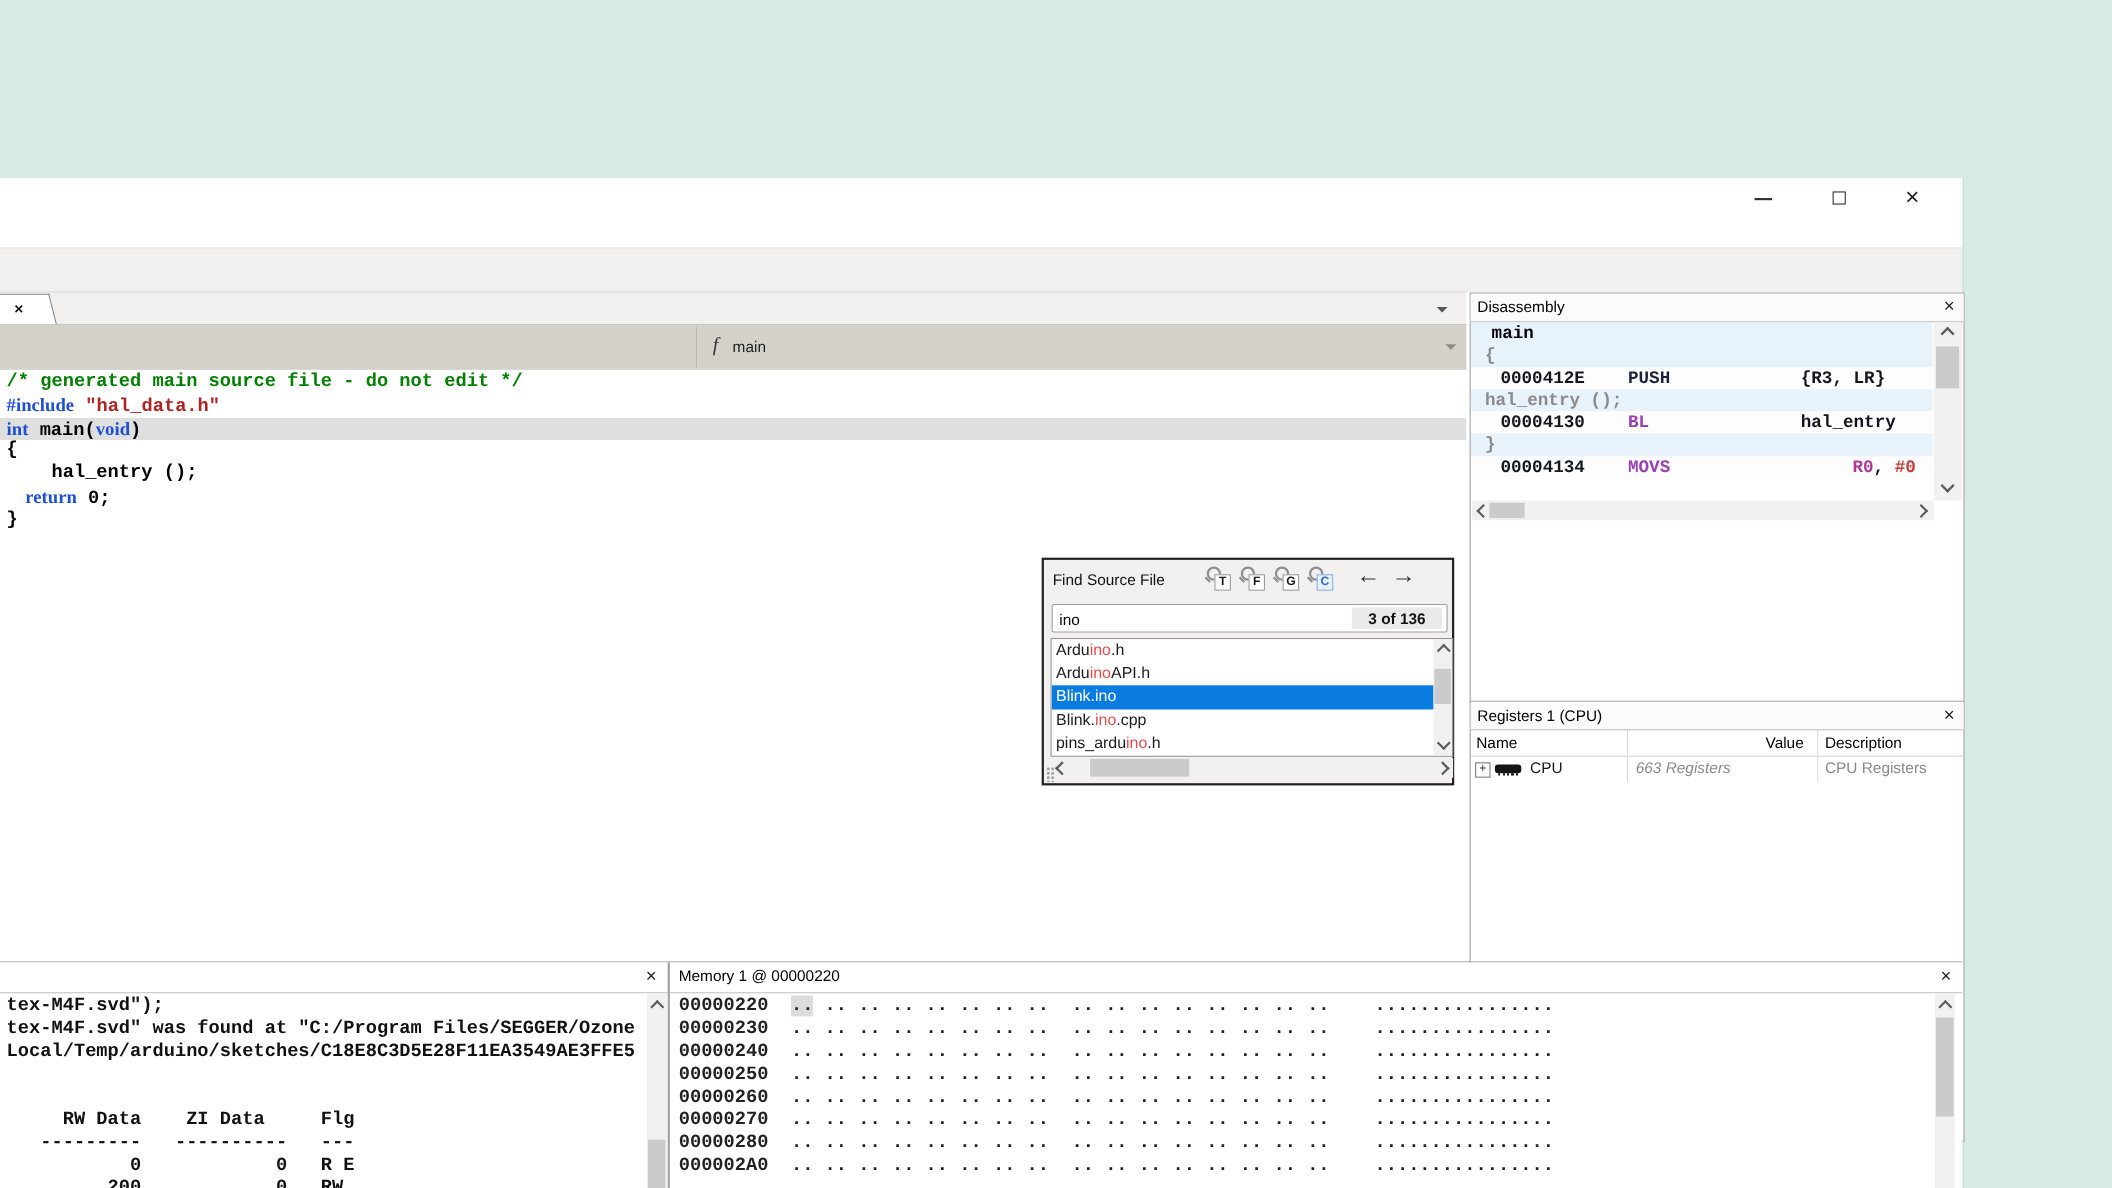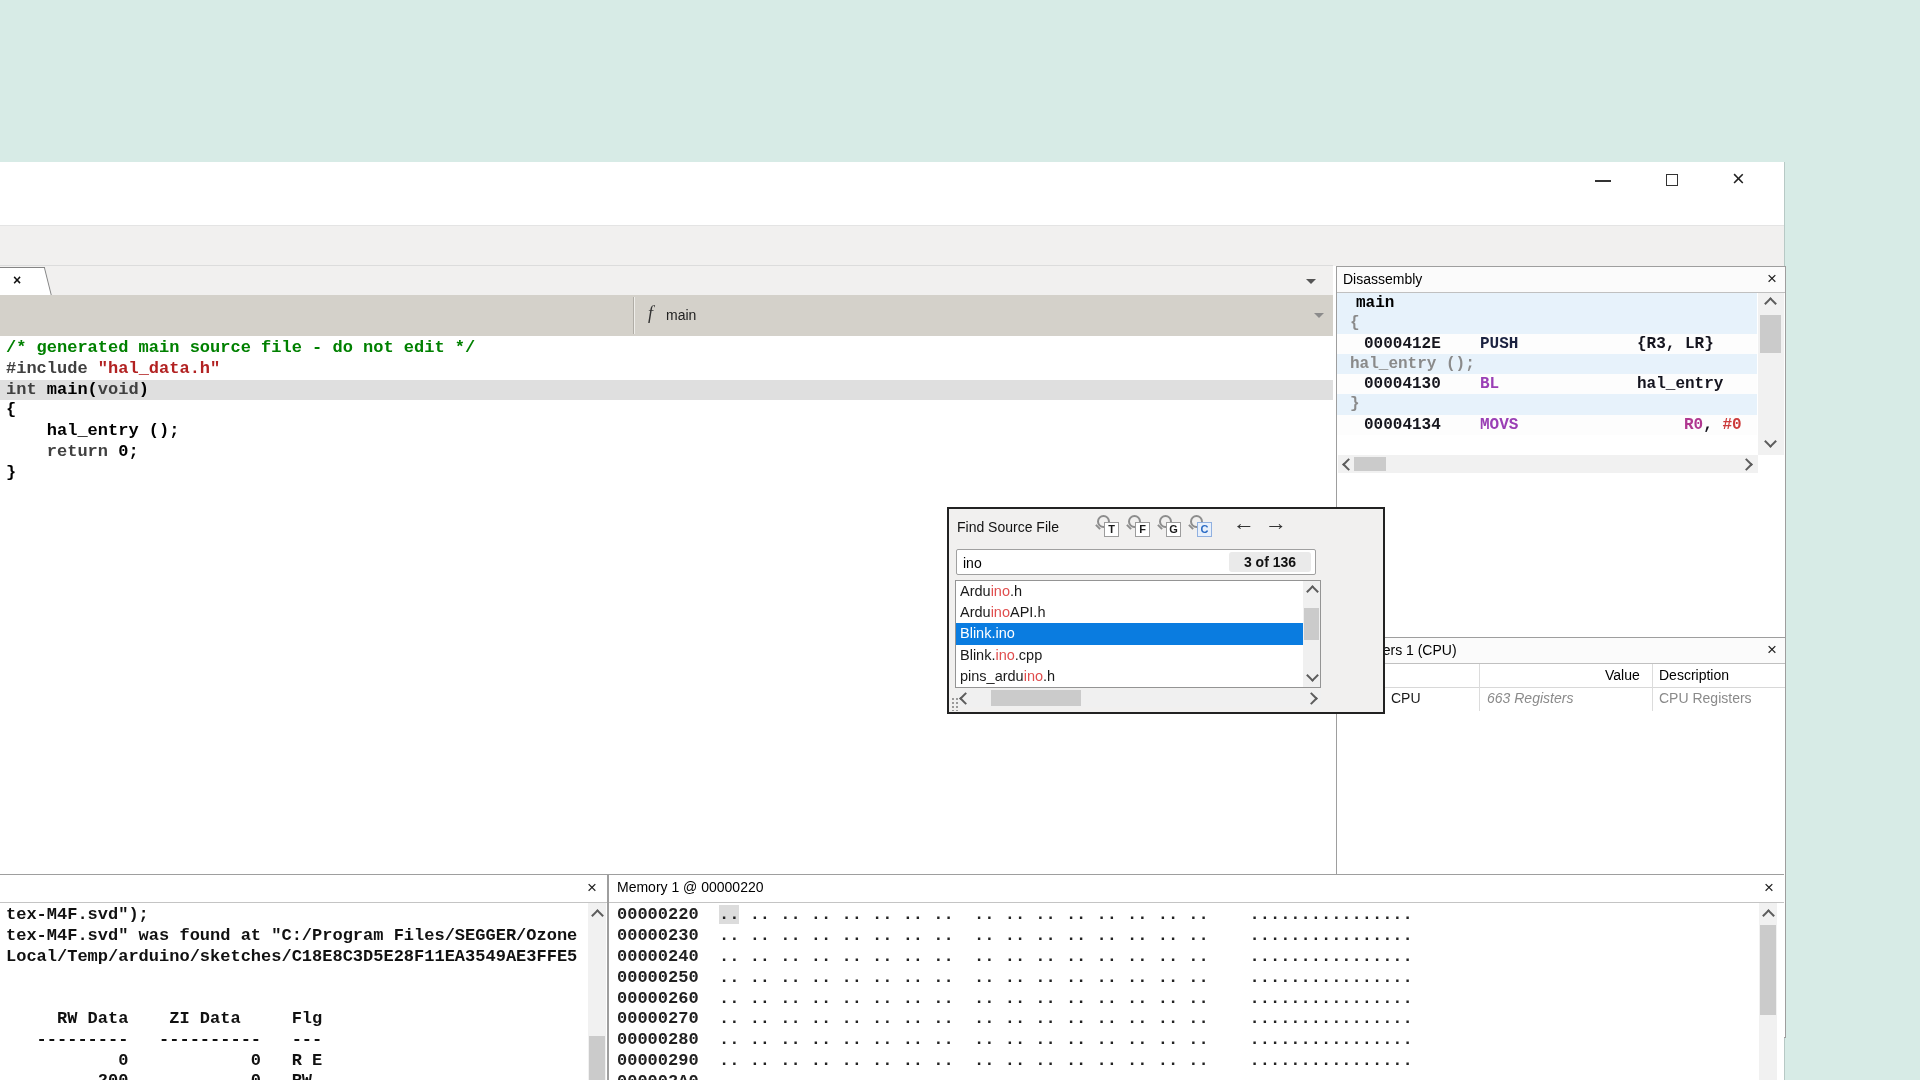--- a/index.html
+++ b/index.html
@@ -26,21 +26,21 @@
   #scope-dd .dd-arrow{position:absolute;left:614px;top:18px;border-top-color:#8b8b8b;}
   #bar-sep{position:absolute;left:633px;top:2px;width:1px;height:37px;background:#b0ada6;border-right:1px solid #efeeea;}
   #fn-dd{position:absolute;left:636px;top:0;width:696px;height:100%;}
   #fn-dd .fi{position:absolute;left:12px;top:8px;font-family:"Liberation Serif",serif;font-style:italic;font-size:18px;color:#333;}
   #fn-dd .fn{position:absolute;left:30px;top:12px;font-size:14px;color:#222;}
   #fn-dd .dd-arrow{position:absolute;left:678px;top:18px;border-top-color:#8b8b8b;}
   #code-area{left:0;top:174px;width:1333px;height:701px;background:#fff;}
   .code-line{position:relative;height:20.8px;line-height:20.8px;padding-left:6px;font-family:"Liberation Mono",monospace;font-size:17px;font-weight:bold;white-space:pre;color:#000;}
   .code-line.hl{background:#dfdfdf;}
   .tok-comment{color:#008000;}
-  .tok-kw{color:#404040;}
+  .tok-kw{color:#1d4ed8;font-family:Liberation Serif, serif;}
   .tok-str{color:#b22222;}
   .tok-plain{color:#000;}
   
   .panel{background:#fff;border:1px solid #9e9e9e;}
   .panel-title{position:absolute;left:0;top:0;width:100%;height:25px;background:#fbfbfb;border-bottom:1px solid #c0c0c0;}
   .panel-title .t{position:absolute;left:6px;top:4px;font-size:14px;color:#000;}
   .panel-close{position:absolute;right:4px;top:1px;width:18px;height:20px;font-size:17px;color:#222;text-align:center;cursor:pointer;line-height:22px;}
   #disasm{left:1336px;top:104px;width:448px;height:371px;}
   #disasm-rows{position:absolute;left:0;top:26px;width:420px;height:160px;overflow:hidden;}
   .dz-row{position:relative;height:20.3px;line-height:20.3px;font-family:"Liberation Mono",monospace;font-size:16px;font-weight:bold;white-space:pre;}
@@ -83,21 +83,21 @@
   #console-vsb{position:absolute;left:588px;top:28px;width:18px;height:177px;}
   #mem-sep{left:607px;top:713px;width:2px;height:367px;background:#9e9e9e;}
   #memory{left:609px;top:713px;width:1175px;height:367px;background:#fff;}
   #memory-head{position:absolute;left:0;top:0;width:100%;height:27px;border-bottom:1px solid #c4c4c4;}
   #memory-head .t{position:absolute;left:8px;top:4px;font-size:14px;color:#000;}
   #memory-rows{position:absolute;left:8px;top:30px;}
   .mem-row{height:20.9px;line-height:20.9px;font-family:"Liberation Mono",monospace;font-size:17px;font-weight:bold;color:#222;white-space:pre;}
   .hl-byte{background:#dcdcdc;}
   #memory-vsb{position:absolute;left:1150px;top:28px;width:18px;height:339px;}
   
-  #find-dialog{left:947px;top:345px;width:438px;height:207px;background:#f1f0ef;border:2px solid #222;z-index:60;box-sizing:border-box;}
+  #find-dialog{left:947px;top:345px;width:375px;height:207px;background:#f1f0ef;border:2px solid #222;z-index:60;box-sizing:border-box;}
   #find-title{position:absolute;left:8px;top:10px;font-size:14px;color:#111;}
   #find-filters{position:absolute;left:146px;top:4px;height:30px;}
   .filter-btn{position:relative;display:inline-block;width:25px;height:27px;margin-right:6px;cursor:pointer;vertical-align:top;}
   .mag{position:absolute;left:2px;top:2px;width:9px;height:9px;border:2px solid #8d8d8d;border-radius:50%;}
   .mag::after{content:"";position:absolute;left:-4px;top:9px;width:6px;height:2px;background:#8d8d8d;transform:rotate(45deg);}
   .filter-letter{position:absolute;left:9px;top:9px;width:13px;height:13px;background:#fff;border:1px solid #9c9c9c;font-size:11px;font-weight:bold;text-align:center;line-height:13px;color:#1a1a1a;}
   .filter-btn.active .filter-letter{color:#2b6bc4;border-color:#90b0e0;background:#e8f0fb;}
   .nav-arrow{position:absolute;top:1px;font-size:22px;font-weight:bold;color:#333;cursor:pointer;}
   #find-input-wrap{position:absolute;left:7px;top:40px;width:360px;height:26px;background:#fff;border:1px solid #a0a0a0;border-radius:2px;box-sizing:border-box;}
   #find-input{position:absolute;left:4px;top:1px;width:260px;height:21px;border:none;outline:none;font-size:14px;font-family:"Liberation Sans",sans-serif;color:#000;background:transparent;}
@@ -242,21 +242,20 @@
         <span class="panel-close" style="right:6px;top:2px;">×</span>
       </div>
       <div id="memory-rows">
           <div class="mem-row"><span>00000220  </span><span class="hl-byte">..</span><span> .. .. .. .. .. .. ..  .. .. .. .. .. .. .. ..    ................</span></div>
           <div class="mem-row"><span>00000230  </span><span>..</span><span> .. .. .. .. .. .. ..  .. .. .. .. .. .. .. ..    ................</span></div>
           <div class="mem-row"><span>00000240  </span><span>..</span><span> .. .. .. .. .. .. ..  .. .. .. .. .. .. .. ..    ................</span></div>
           <div class="mem-row"><span>00000250  </span><span>..</span><span> .. .. .. .. .. .. ..  .. .. .. .. .. .. .. ..    ................</span></div>
           <div class="mem-row"><span>00000260  </span><span>..</span><span> .. .. .. .. .. .. ..  .. .. .. .. .. .. .. ..    ................</span></div>
           <div class="mem-row"><span>00000270  </span><span>..</span><span> .. .. .. .. .. .. ..  .. .. .. .. .. .. .. ..    ................</span></div>
           <div class="mem-row"><span>00000280  </span><span>..</span><span> .. .. .. .. .. .. ..  .. .. .. .. .. .. .. ..    ................</span></div>
-          <div class="mem-row"><span>00000290  </span><span>..</span><span> .. .. .. .. .. .. ..  .. .. .. .. .. .. .. ..    ................</span></div>
           <div class="mem-row"><span>000002A0  </span><span>..</span><span> .. .. .. .. .. .. ..  .. .. .. .. .. .. .. ..    ................</span></div>
         </div>
       <div id="memory-vsb" class="sb">
         <span class="chev up" style="left:5px;top:8px;"></span>
         <span class="sb-thumb" style="left:1px;top:22px;width:16px;height:90px;"></span>
       </div>
     </div>
 
     <div id="find-dialog" class="abs">
       <span id="find-title">Find Source File</span>

